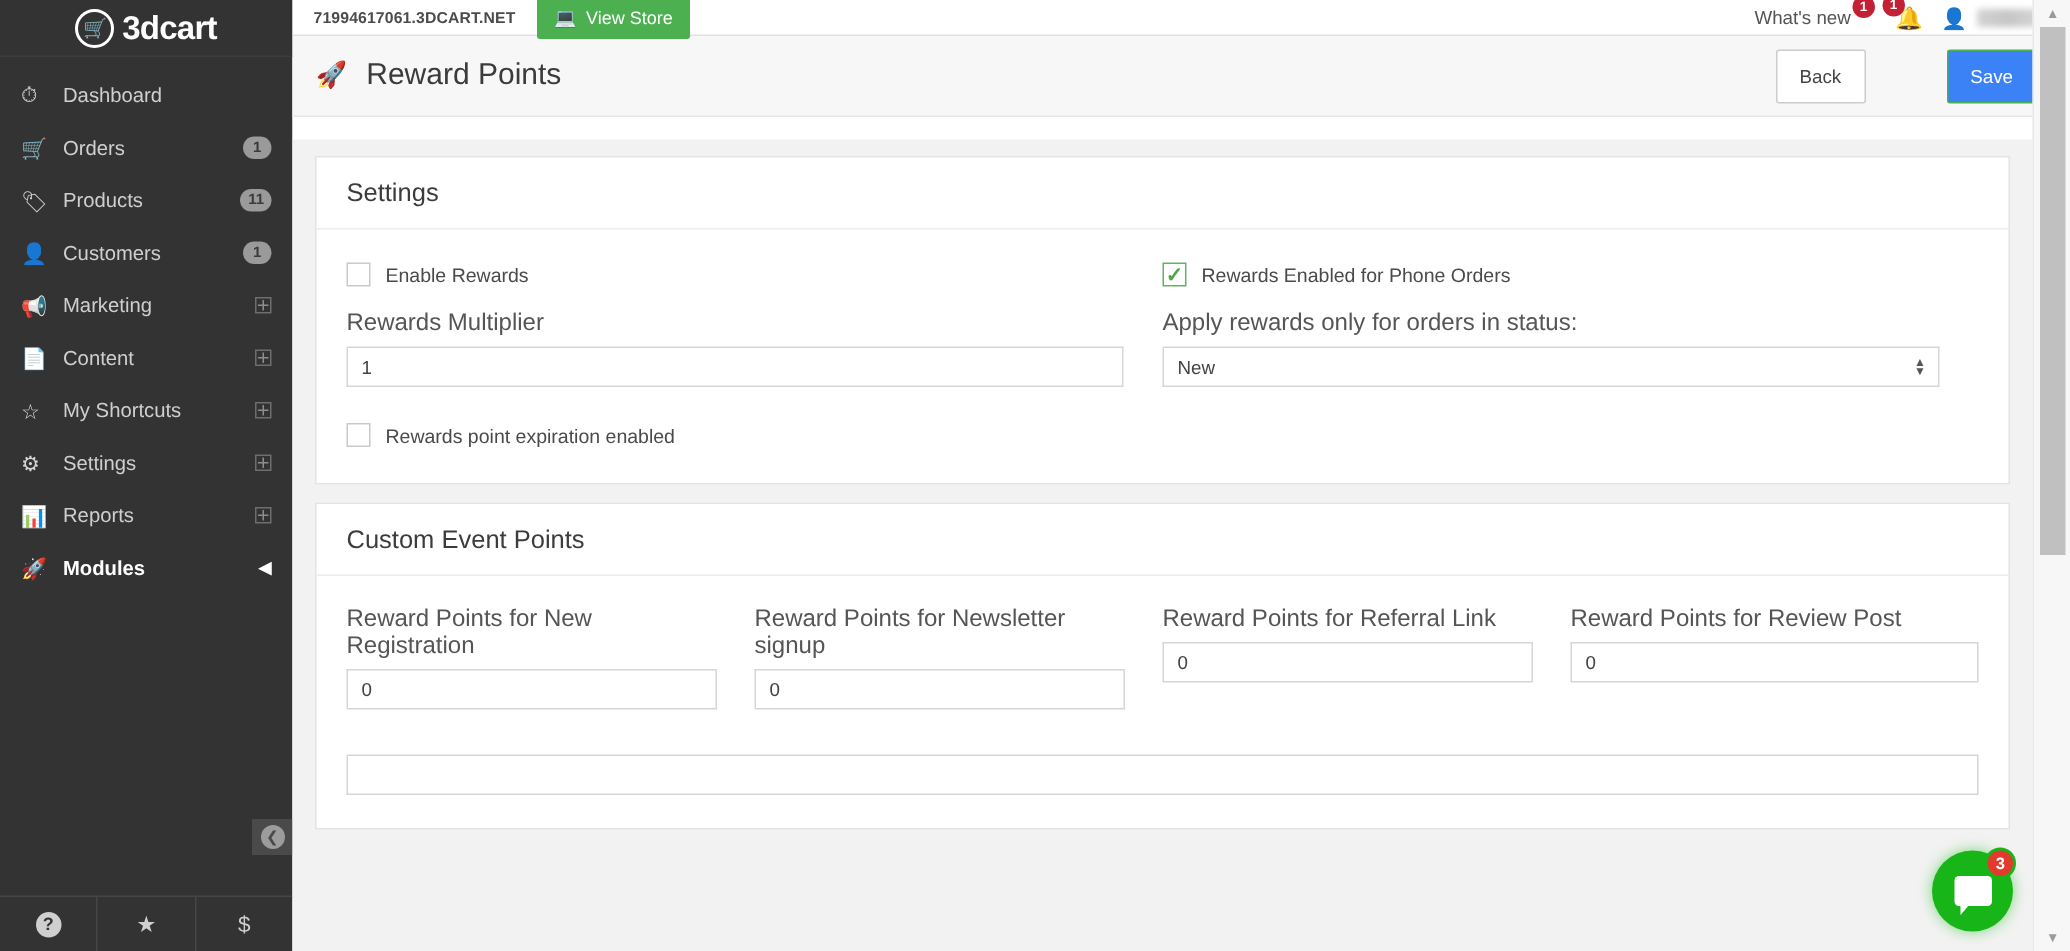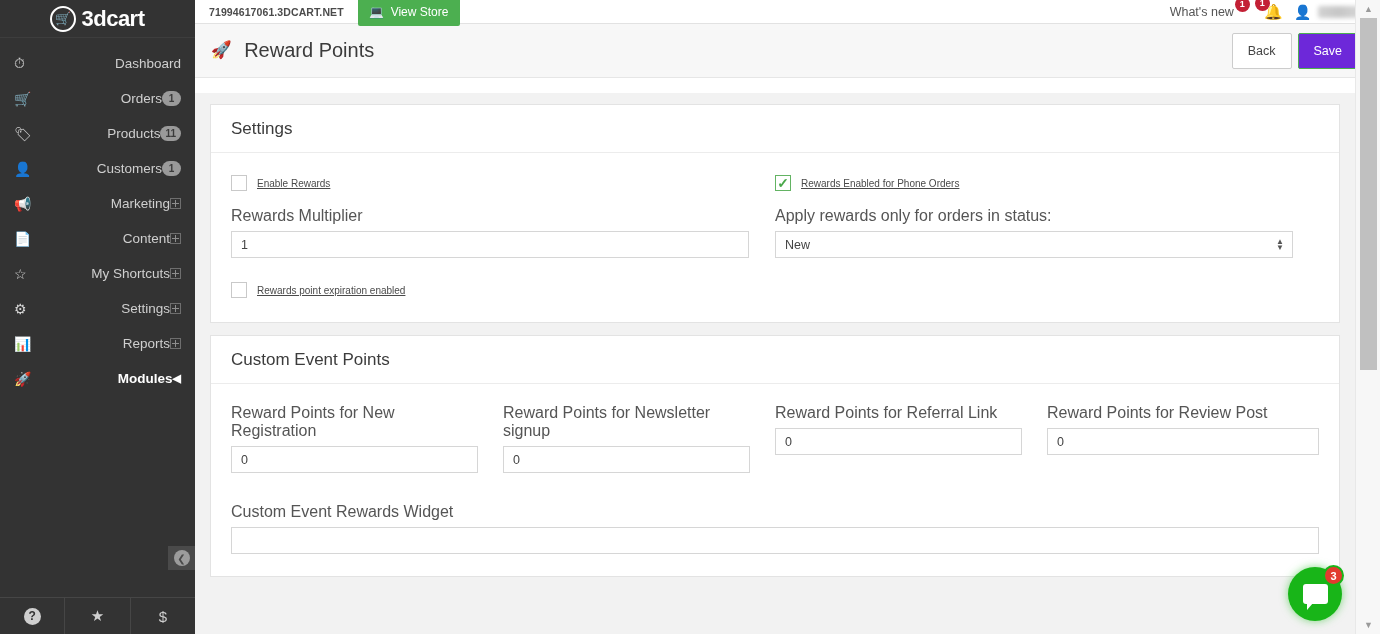--- a/index.html
+++ b/index.html
@@ -64,21 +64,21 @@
   }
   .nav-item .nav-icon {
     width: 24px;
     flex: 0 0 24px;
     display: inline-flex;
     align-items: center;
     justify-content: flex-start;
     color: #d5d5d5;
     font-size: 14px;
   }
-  .nav-item .nav-label { flex: 1 1 auto; padding-left: 4px; text-align: right; }
+  .nav-item .nav-label { flex: 1 1 auto; padding-left: 4px; }
   .nav-item.active { color: #ffffff; font-weight: bold; }
   .nav-item.active .nav-icon { color: #ffffff; }
 
   .badge-count {
     background: #9a9a9a;
     color: #3b3b3b;
     font-size: 10px;
     font-weight: bold;
     border-radius: 9px;
     min-width: 19px;
@@ -301,21 +301,21 @@
   .btn {
     height: 36px;
     padding: 0 15px;
     font-size: 12.5px;
     border-radius: 2px;
     cursor: pointer;
     font-family: "Liberation Sans", sans-serif;
     line-height: 24px;
   }
   .btn-back { background: #ffffff; border: 1px solid #cccccc; color: #444; }
-  .btn-save { background: #6d28d9; border: 1px solid #4caf50; color: #ffffff; }
+  .btn-save { background: #3b82f6; border: 1px solid #4caf50; color: #ffffff; margin-left: 48px; }
 
   
   .content {
     position: absolute;
     top: 93px; left: 0; right: 25px; bottom: 0;
     background: #f2f2f2;
     padding: 11px 15px 0 15px;
     overflow: hidden;
   }
 
@@ -358,21 +358,21 @@
   .chkbox.checked {
     border-color: #63b363;
   }
   .chkbox.checked .tick {
     color: #4aa84a;
     font-size: 14px;
     line-height: 1;
     font-weight: bold;
     margin-top: -1px;
   }
-  .chk-label { font-size: 10px; color: #4a4a4a; text-decoration: underline; }
+  .chk-label { font-size: 13px; color: #4a4a4a; }
 
   .field-label {
     font-size: 16px;
     color: #555555;
     margin-bottom: 6px;
     display: block;
   }
   .txt-input {
     width: 100%;
     height: 27px;
@@ -652,21 +652,20 @@
             <input class="txt-input" type="text" value="0" style="">
           </div>
           <div class="col-quarter" style="padding-right:0;">
             <label class="field-label">Reward Points for Review Post</label>
             <input class="txt-input" type="text" value="0" style="">
           </div>
         </div>
 
 
         <div>
-          <label class="field-label">Custom Event Rewards Widget</label>
           <input class="txt-input" type="text" value="" style="">
         </div>
 
       </div>
     </div>
 
   </div>
 
   <div class="scrollbar">
     <div class="sb-arrow sb-up">▲</div>

